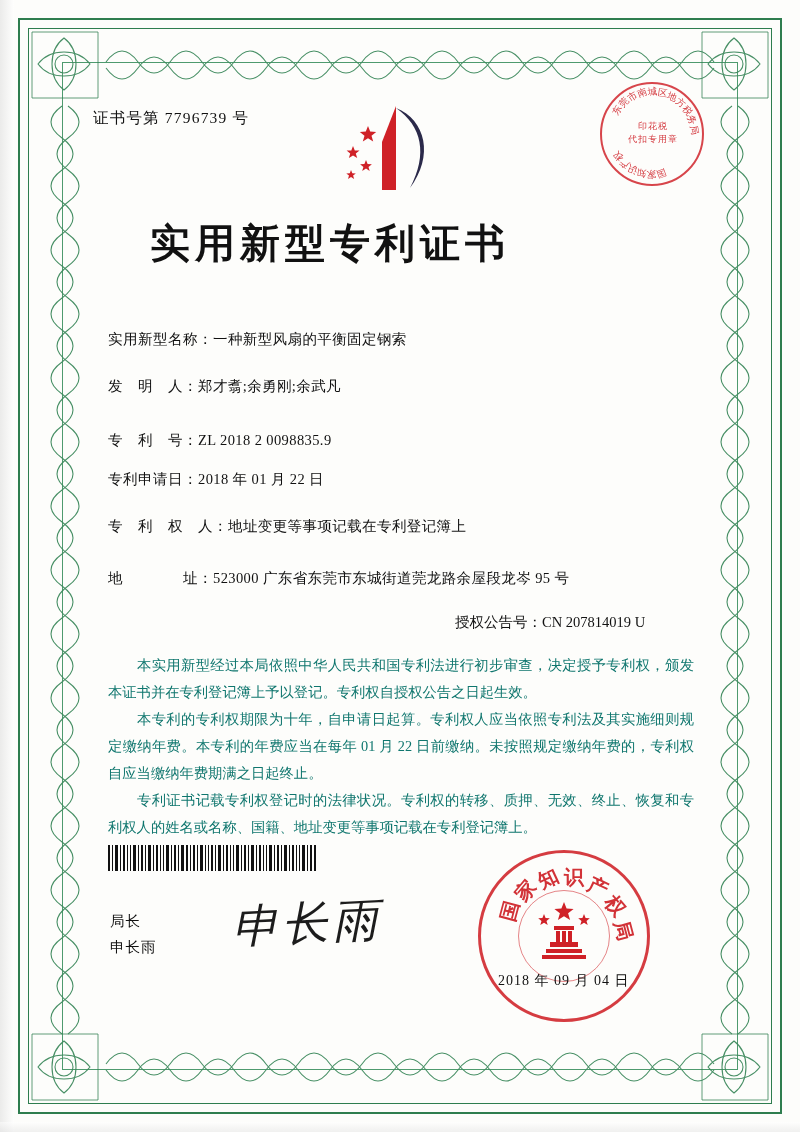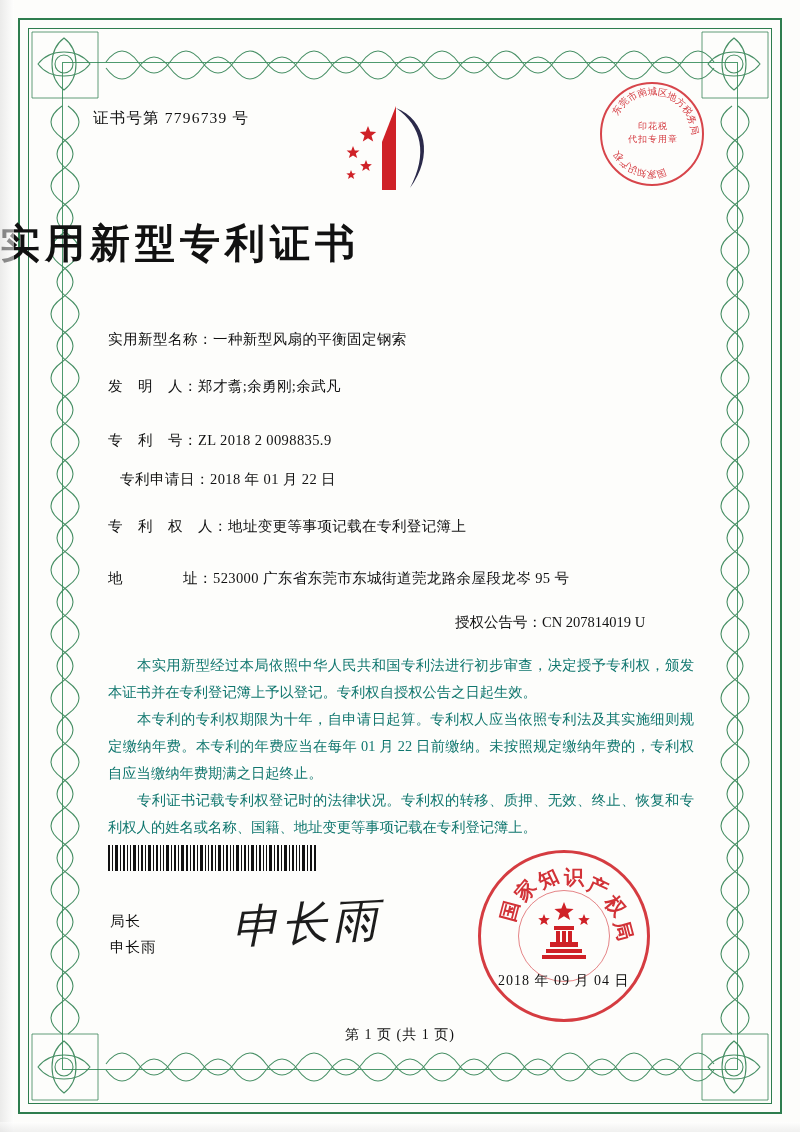--- a/index.html
+++ b/index.html
@@ -99,21 +99,21 @@
     font-size: 9.5px;
     color: #d0252b;
     opacity: 0.9;
     transform-origin: 0 0;
   }
 
   .main-title {
     position: absolute;
     left: 0; top: 216px;
     width: 660px;
-    text-align: left;
+    text-align: center;
     font-size: 40px;
     font-weight: bold;
     letter-spacing: 5px;
     color: #111;
     font-family: "DejaVu Serif", "Liberation Serif", serif;
   }
 
   
   .field {
     position: absolute;
@@ -127,21 +127,21 @@
     letter-spacing: 0.5px;
   }
   .field .val {
     display: inline-block;
     letter-spacing: 0.4px;
   }
 
   .field.r1 { top: 330px; }
   .field.r2 { top: 377px; }
   .field.r3 { top: 423px; margin-top: 8px; }
-  .field.r4 { top: 470px; margin-left: 12px; }
+  .field.r4 { top: 470px; }
   .field.r5 { top: 517px; }
   .field.r6 { top: 569px; }
   .field.r7 { top: 613px; }
 
   .pub-no {
     position: absolute;
     left: 455px; top: 613px;
     font-size: 14.5px;
     color: #111;
     white-space: nowrap;
@@ -471,17 +471,16 @@
         <path d="M20 42 h28 v5 h-28 Z"></path>
         <path d="M16 49 h36 v4 h-36 Z"></path>
         <path d="M12 55 h44 v4 h-44 Z"></path>
         <path d="M24 26 h20 v4 h-20 Z"></path>
         <path d="M26 31 h4 v11 h-4 Z M32 31 h4 v11 h-4 Z M38 31 h4 v11 h-4 Z"></path>
       </g>
     </svg>
   </div>
   <div class="seal-date">2018 年 09 月 04 日</div>
 
-  <div class="footer">第 1 页 (共 1 页)</div>
 
   <div class="scan-edge-l"></div>
   <div class="scan-edge-b"></div>
 </div>
 
 </body></html>

